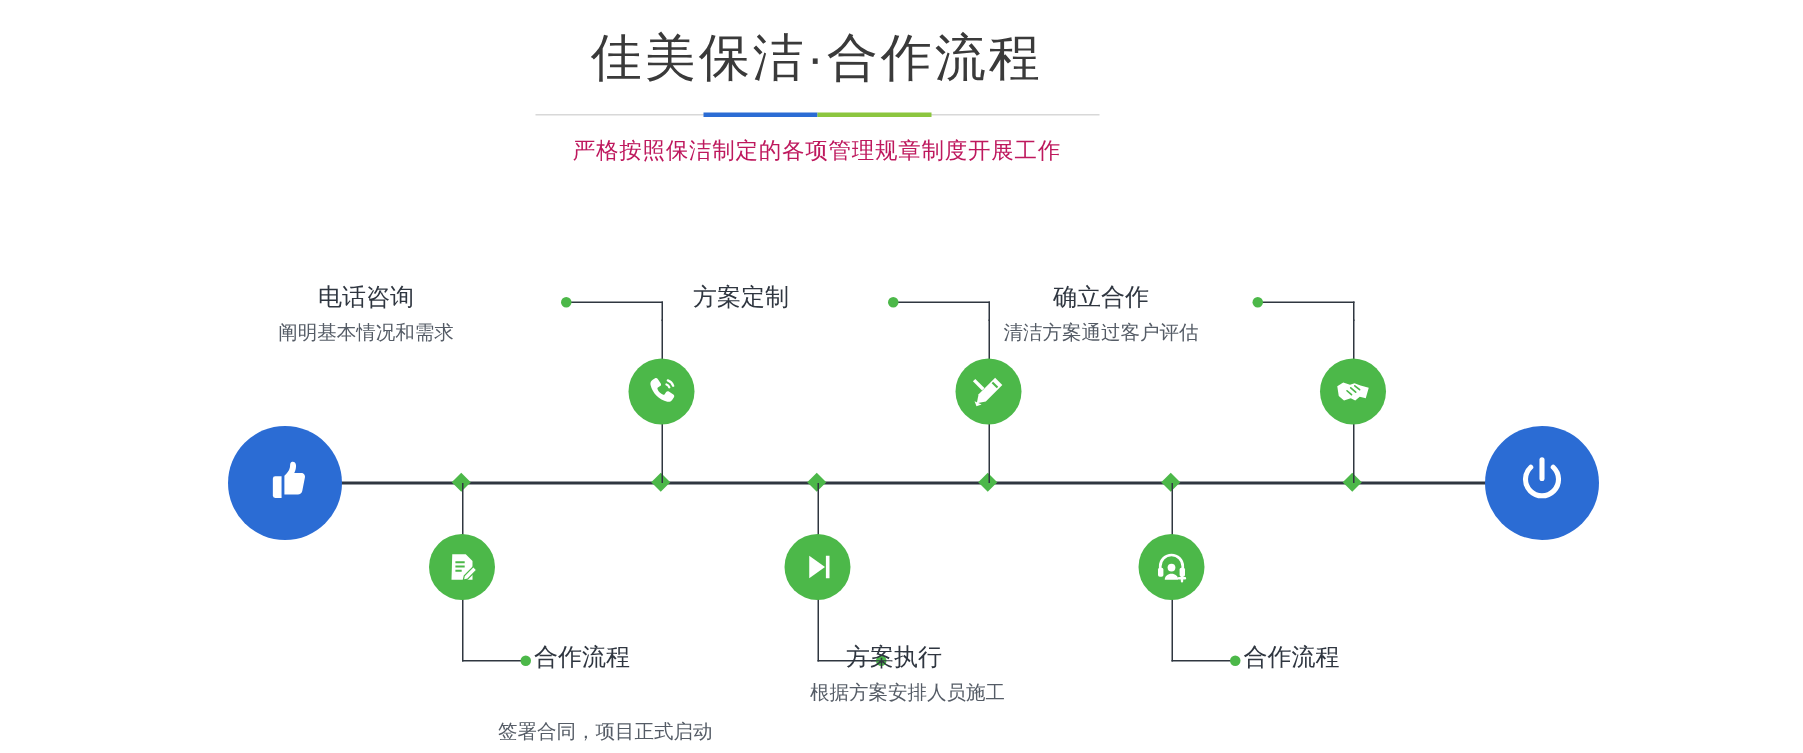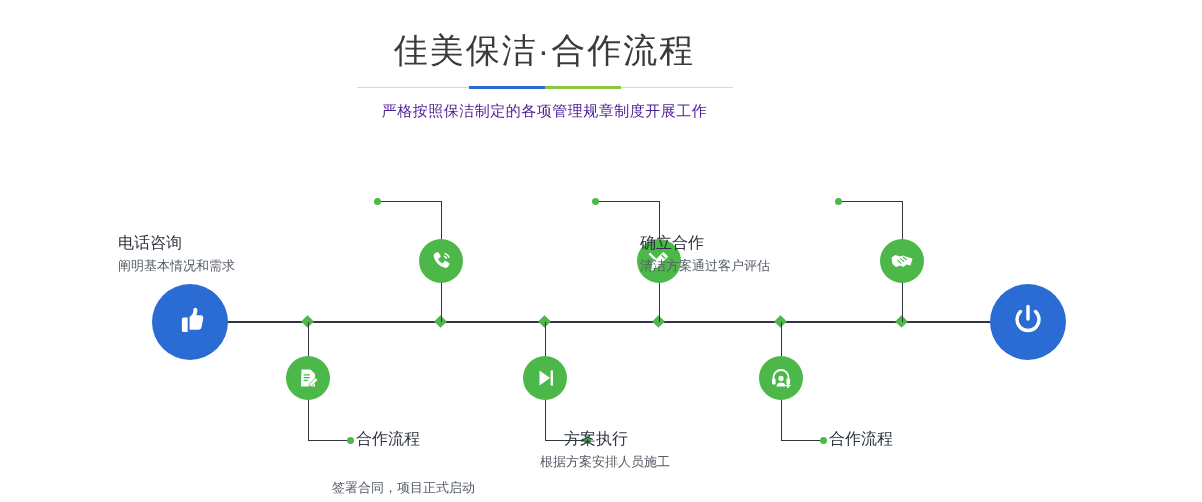--- a/index.html
+++ b/index.html
@@ -14,21 +14,21 @@
     position: relative;
     width: 1202px;
     height: 502px;
     background: #ffffff;
     overflow: hidden;
   }
 
   
   .header {
     position: absolute;
-    top: 28px;
+    top: 17px;
     left: 0;
     width: 1089px;
     text-align: center;
   }
   .title {
     font-size: 34px;
     letter-spacing: 2px;
     color: #3a3a3a;
     font-weight: normal;
     line-height: 44px;
@@ -59,21 +59,21 @@
     position: absolute;
     left: 188px;
     top: 0;
     width: 76px;
     height: 3px;
     background: #8cc63f;
   }
   .subtitle {
     margin-top: 13px;
     font-size: 15px;
-    color: #4c1d95;
+    color: #be185d;
     letter-spacing: 0.5px;
   }
 
   
   .timeline-axis {
     position: absolute;
     left: 196px;
     top: 321px;
     width: 814px;
     height: 2px;
@@ -137,21 +137,21 @@
     font-size: 16px;
     color: #2f3640;
     line-height: 22px;
   }
   .label-desc {
     font-size: 13px;
     color: #555c66;
     line-height: 20px;
     margin-top: 2px;
   }
-  .ta-right { text-align: left; margin-top: 44px; }
+  .ta-right { text-align: center; }
   .ta-left  { text-align: left; }
 </style>
 </head>
 <body>
 
 <div id="canvas">
 
   <div class="header">
     <div class="title">佳美保洁·合作流程</div>
     <div class="rule-wrap">
@@ -228,20 +228,21 @@
     <span>
       <svg width="26" height="26" viewBox="0 0 26 26">
         <path fill="#ffffff" d="M17.4 3.8l4.8 4.8-11 11-6 1.2 1.2-6z"></path>
         <path fill="#4cb849" d="M16.1 6.5l3.4 3.4-1 1-3.4-3.4z"></path>
         <path fill="#ffffff" d="M3.6 20.4l3.4-1.3 1.3 3.4z" transform="rotate(180 6 21)"></path>
         <path fill="#ffffff" d="M4.2 4.6l6.1 6.1-1.6 1.6-6.1-6.1z"></path>
       </svg>
     </span>
   </div>
   <div class="label-block ta-right" style="left:400px; top:188px; width:188px;">
+    <div class="label-title">方案定制</div>
   </div>
 
   <div class="diamond" style="left:540px; top:317px;"></div>
   <div class="stem" style="left:545px; top:322px; height:119px;"></div>
   <div class="lead" style="left:545px; top:440px; width:42px;"></div>
   <div class="dot-end" style="left:584px; top:437px;"></div>
   <div class="node-circle" style="left:523px; top:356px;">
     <span>
       <svg width="24" height="24" viewBox="0 0 24 24">
         <path fill="#ffffff" d="M6.5 4.5L17 12 6.5 19.5z"></path>

